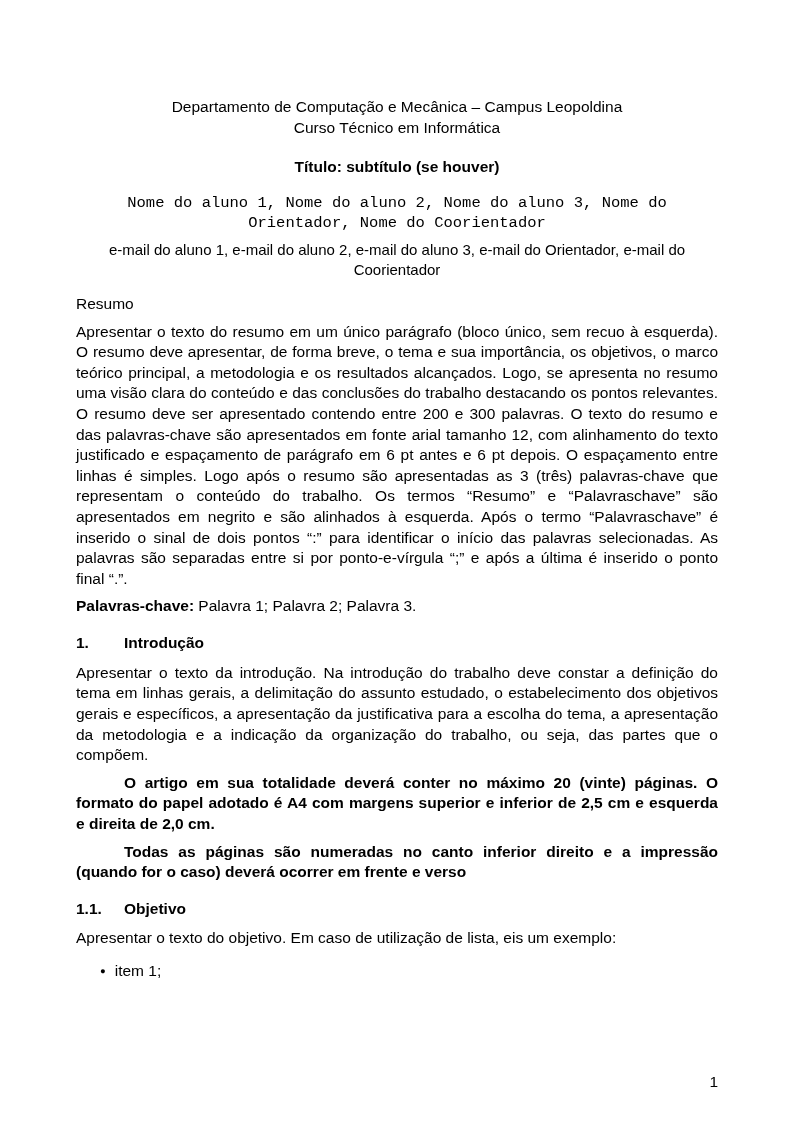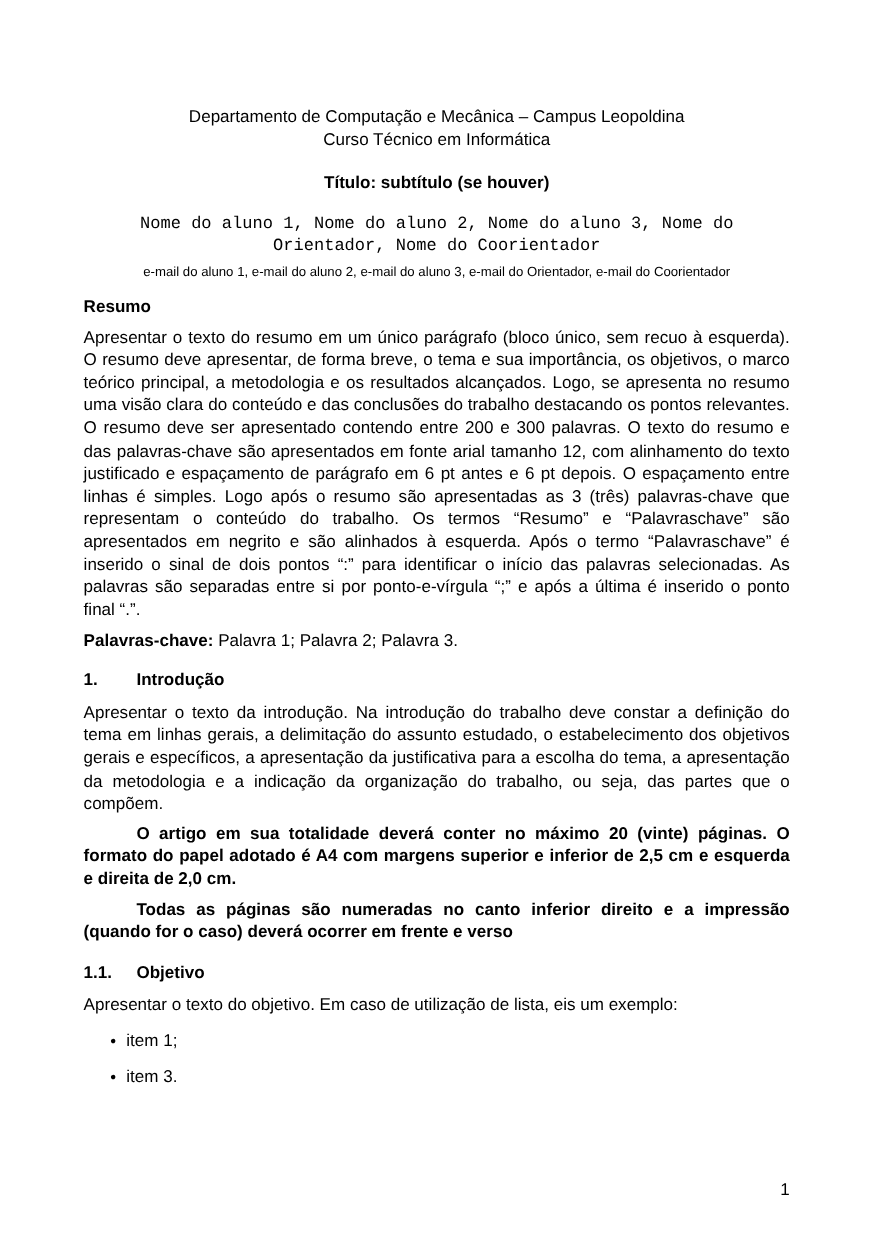--- a/index.html
+++ b/index.html
@@ -15,22 +15,22 @@
   .page {
     position: absolute;
     inset: 0;
     padding: 97px 76px 40px 76px;
     font-size: 15.5px;
     line-height: 1.33;
   }
   .center { text-align: center; }
   .doc-title { font-weight: bold; margin-top: 19px; }
   .authors { margin-top: 15px; font-family: Liberation Mono, monospace; }
-  .emails { font-size: 12px; margin-top: 6px; }
-  .h-section { font-weight: bold; margin-top: 14px; margin-bottom: 7px; }
+  .emails { font-size: 15px; margin-top: 6px; }
+  .h-section { font-weight: normal; margin-top: 14px; margin-bottom: 7px; }
   p.body-par { text-align: justify; margin: 7px 0; }
   p.indent { text-indent: 48px; font-weight: bold; }
   p.keywords { text-align: left; }
   .sec-head { font-weight: bold; margin-top: 16px; margin-bottom: 9px; }
   .sec-num { display: inline-block; width: 48px; }
   ul.items { list-style: none; margin: 9px 0 0 24px; }
   ul.items li { margin: 12px 0; }
   ul.items li::before {
     content: "●";
     font-size: 9.5px;
@@ -63,18 +63,17 @@
   <div class="sec-head"><span class="sec-num">1.</span><span>Introdução</span></div>
   <p class="body-par">Apresentar o texto da introdução. Na introdução do trabalho deve constar a definição do tema em linhas gerais, a delimitação do assunto estudado, o estabelecimento dos objetivos gerais e específicos, a apresentação da justificativa para a escolha do tema, a apresentação da metodologia e a indicação da organização do trabalho, ou seja, das partes que o compõem.</p>
   <p class="body-par indent">O artigo em sua totalidade deverá conter no máximo 20 (vinte) páginas. O formato do papel adotado é A4 com margens superior e inferior de 2,5 cm e esquerda e direita de 2,0 cm.</p>
   <p class="body-par indent">Todas as páginas são numeradas no canto inferior direito e a impressão (quando for o caso) deverá ocorrer em frente e verso</p>
 
   <div class="sec-head"><span class="sec-num">1.1.</span><span>Objetivo</span></div>
   <p class="body-par">Apresentar o texto do objetivo. Em caso de utilização de lista, eis um exemplo:</p>
 
   <ul class="items">
     <li>item 1;</li>
-    <li>item 3.</li>
   </ul>
 
   <div class="page-number">1</div>
 
 </div>
 
 </body></html>

